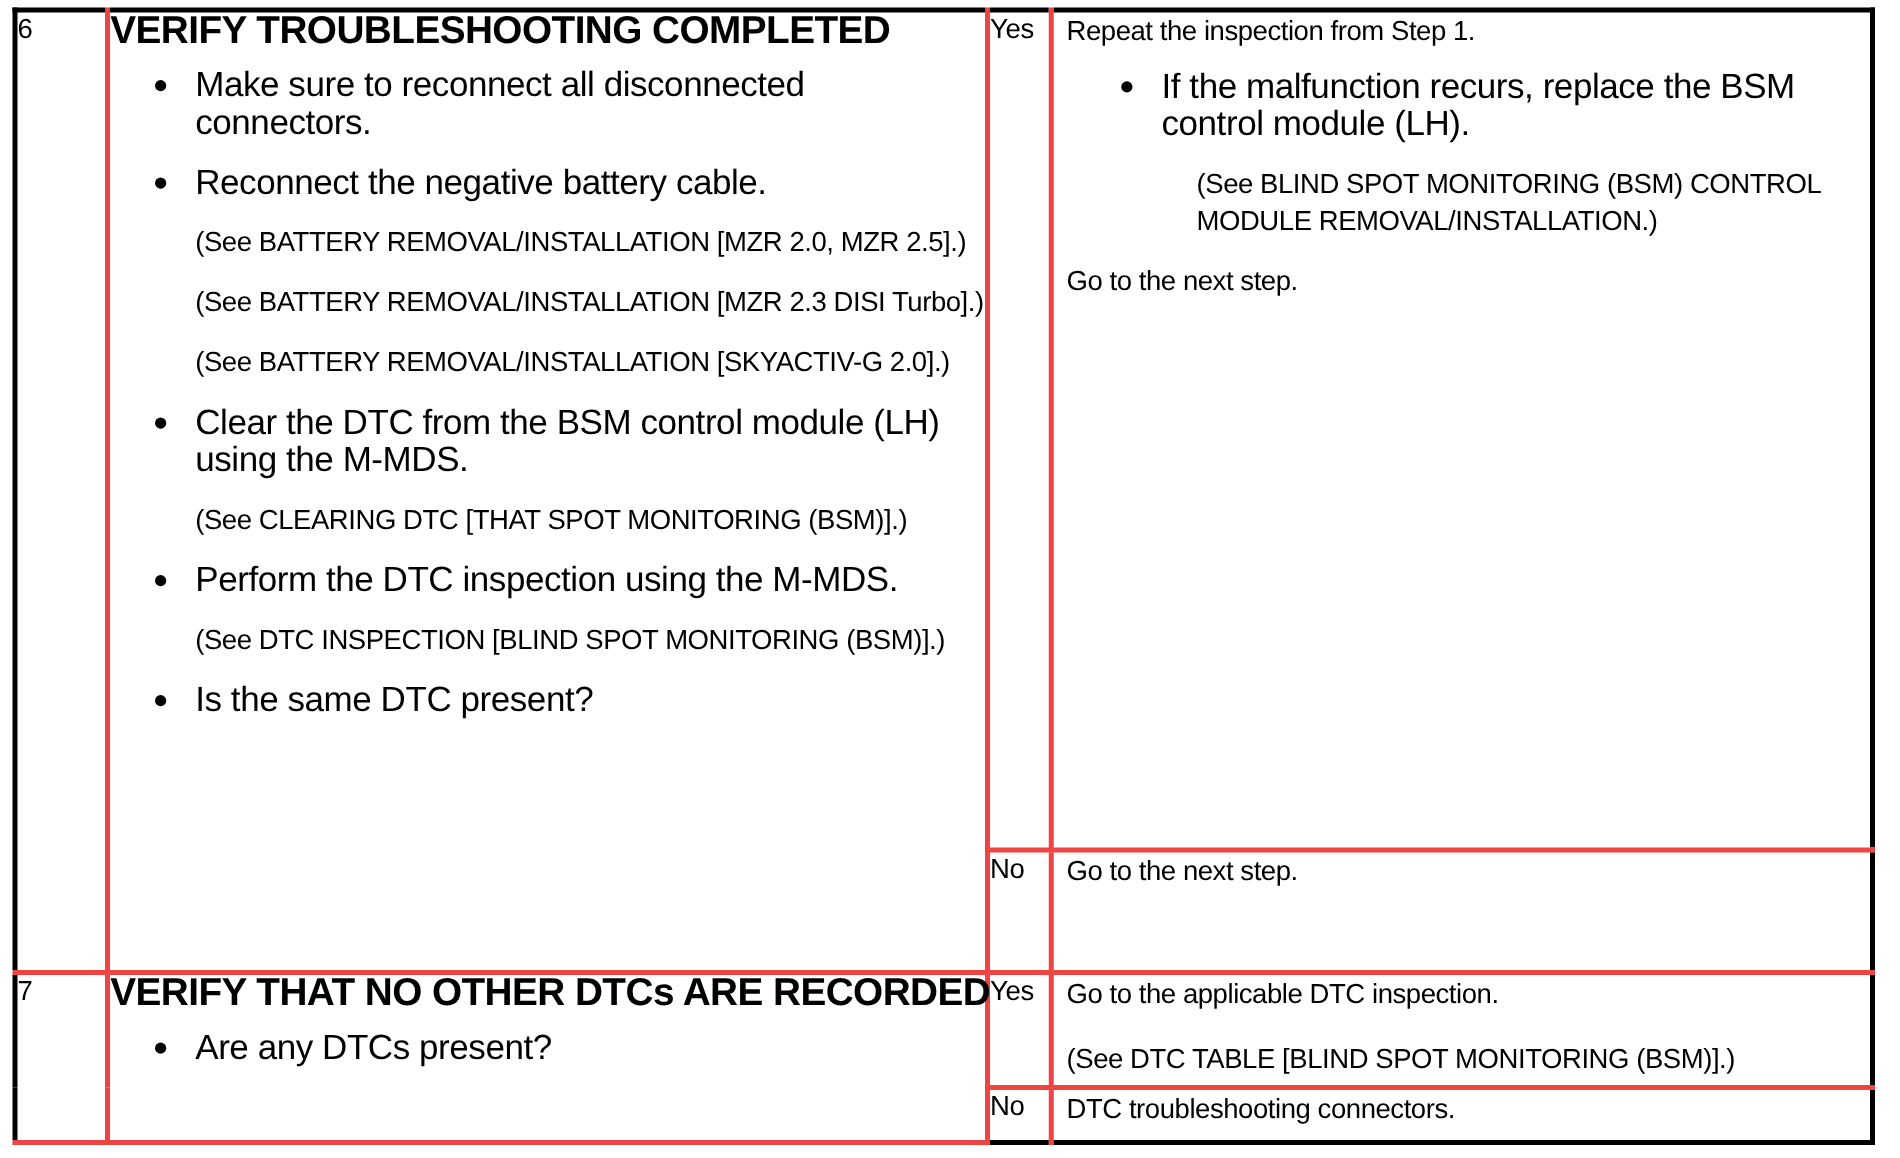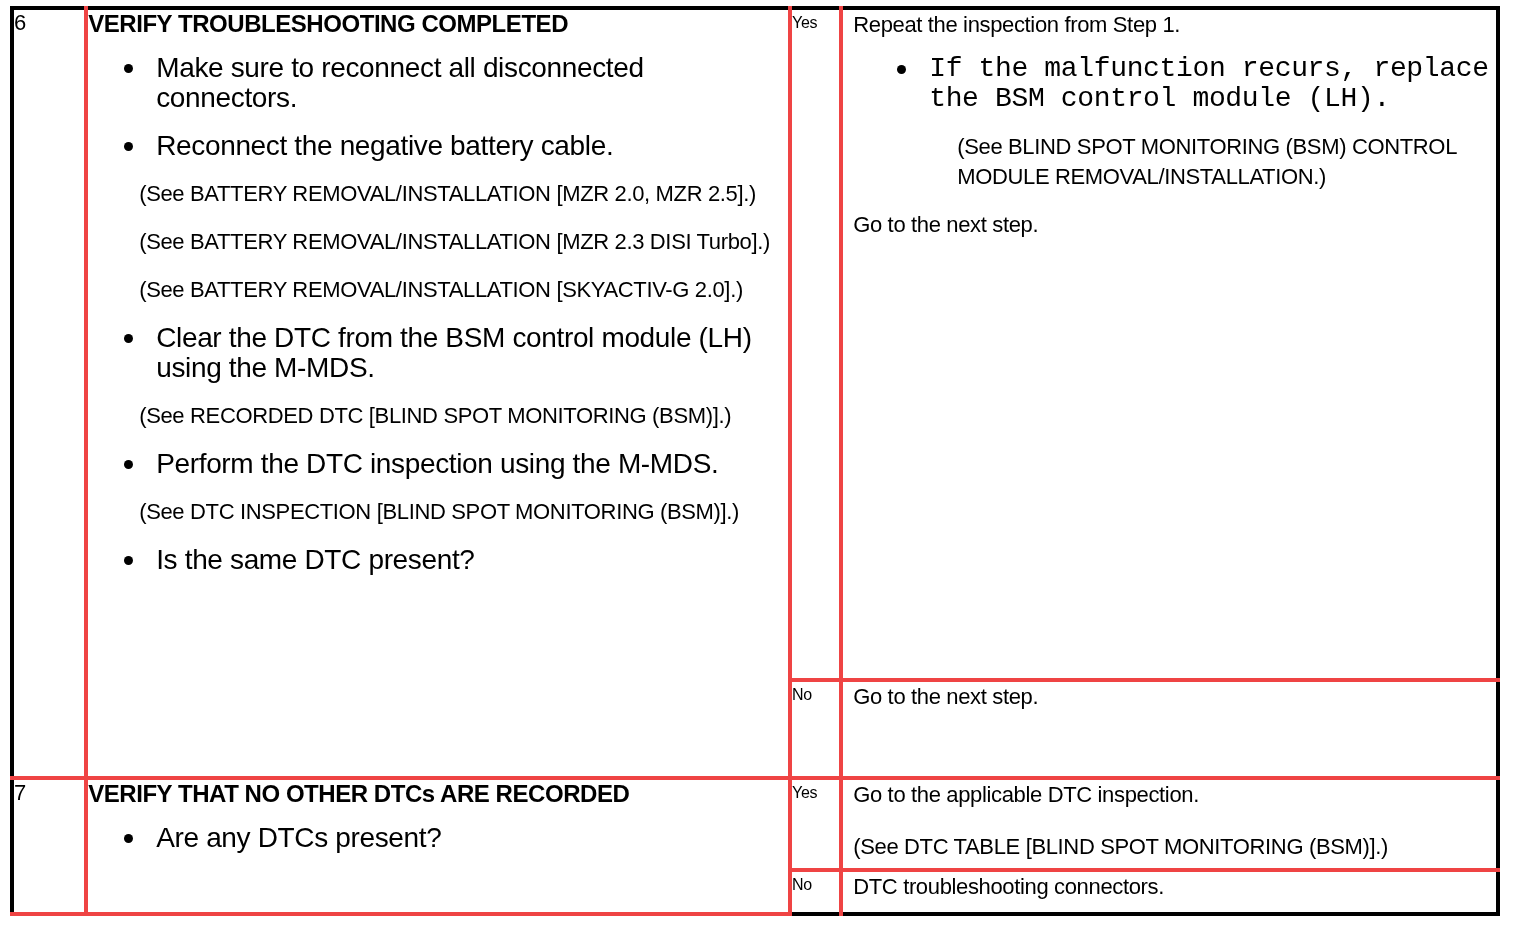--- a/index.html
+++ b/index.html
@@ -58,26 +58,26 @@
     padding: 9px 4px 4px 7px;
   }
 
   
   .step-num {
     font-size: 22px;
     line-height: 26px;
     letter-spacing: -0.2px;
   }
   .jd-label {
-    font-size: 16px;
+    font-size: 22px;
     line-height: 26px;
     letter-spacing: -0.3px;
   }
   .heading {
-    font-size: 24px;
+    font-size: 31px;
     line-height: 27px;
     font-weight: bold;
     letter-spacing: -0.45px;
     margin: 0 0 2px 0;
     white-space: nowrap;
   }
   .para {
     font-size: 22px;
     line-height: 30px;
     letter-spacing: -0.35px;
@@ -105,24 +105,24 @@
     position: absolute;
     left: 0;
     top: 11px;
     width: 9px;
     height: 9px;
     background: #000;
     border-radius: 50%;
   }
   
   .blk-left ul.bullets { margin-left: 36px; }
-  .blk-left .sub-ref   { margin-left: 51px; }
-
-  
-  .blk-right ul.bullets { margin-left: 44px; font-family: Liberation Mono, monospace; }
+  .blk-left .sub-ref   { margin-left: 68px; }
+
+  
+  .blk-right ul.bullets { margin-left: 44px; }
   .blk-right .sub-ref   { margin-left: 104px; }
 
   .sub-ref {
     font-size: 22px;
     line-height: 30px;
     letter-spacing: -0.35px;
     margin: 0;
   }
 
   .gap-sm { height: 14px; }
@@ -178,21 +178,21 @@
           <div class="gap-md"></div>
 
           <ul class="bullets">
             <li>
               <span class="dot"></span>
               <span>Clear the DTC from the BSM control module (LH) using the M-MDS.</span>
             </li>
           </ul>
 
           <div class="gap-md"></div>
-          <p class="sub-ref">(See RECORDED DTC [BLIND SPOT MONITORING (BSM)].)</p>
+          <p class="sub-ref">(See CLEARING DTC [THAT SPOT MONITORING (BSM)].)</p>
 
           <div class="gap-md"></div>
 
           <ul class="bullets">
             <li>
               <span class="dot"></span>
               <span>Perform the DTC inspection using the M-MDS.</span>
             </li>
           </ul>
 

